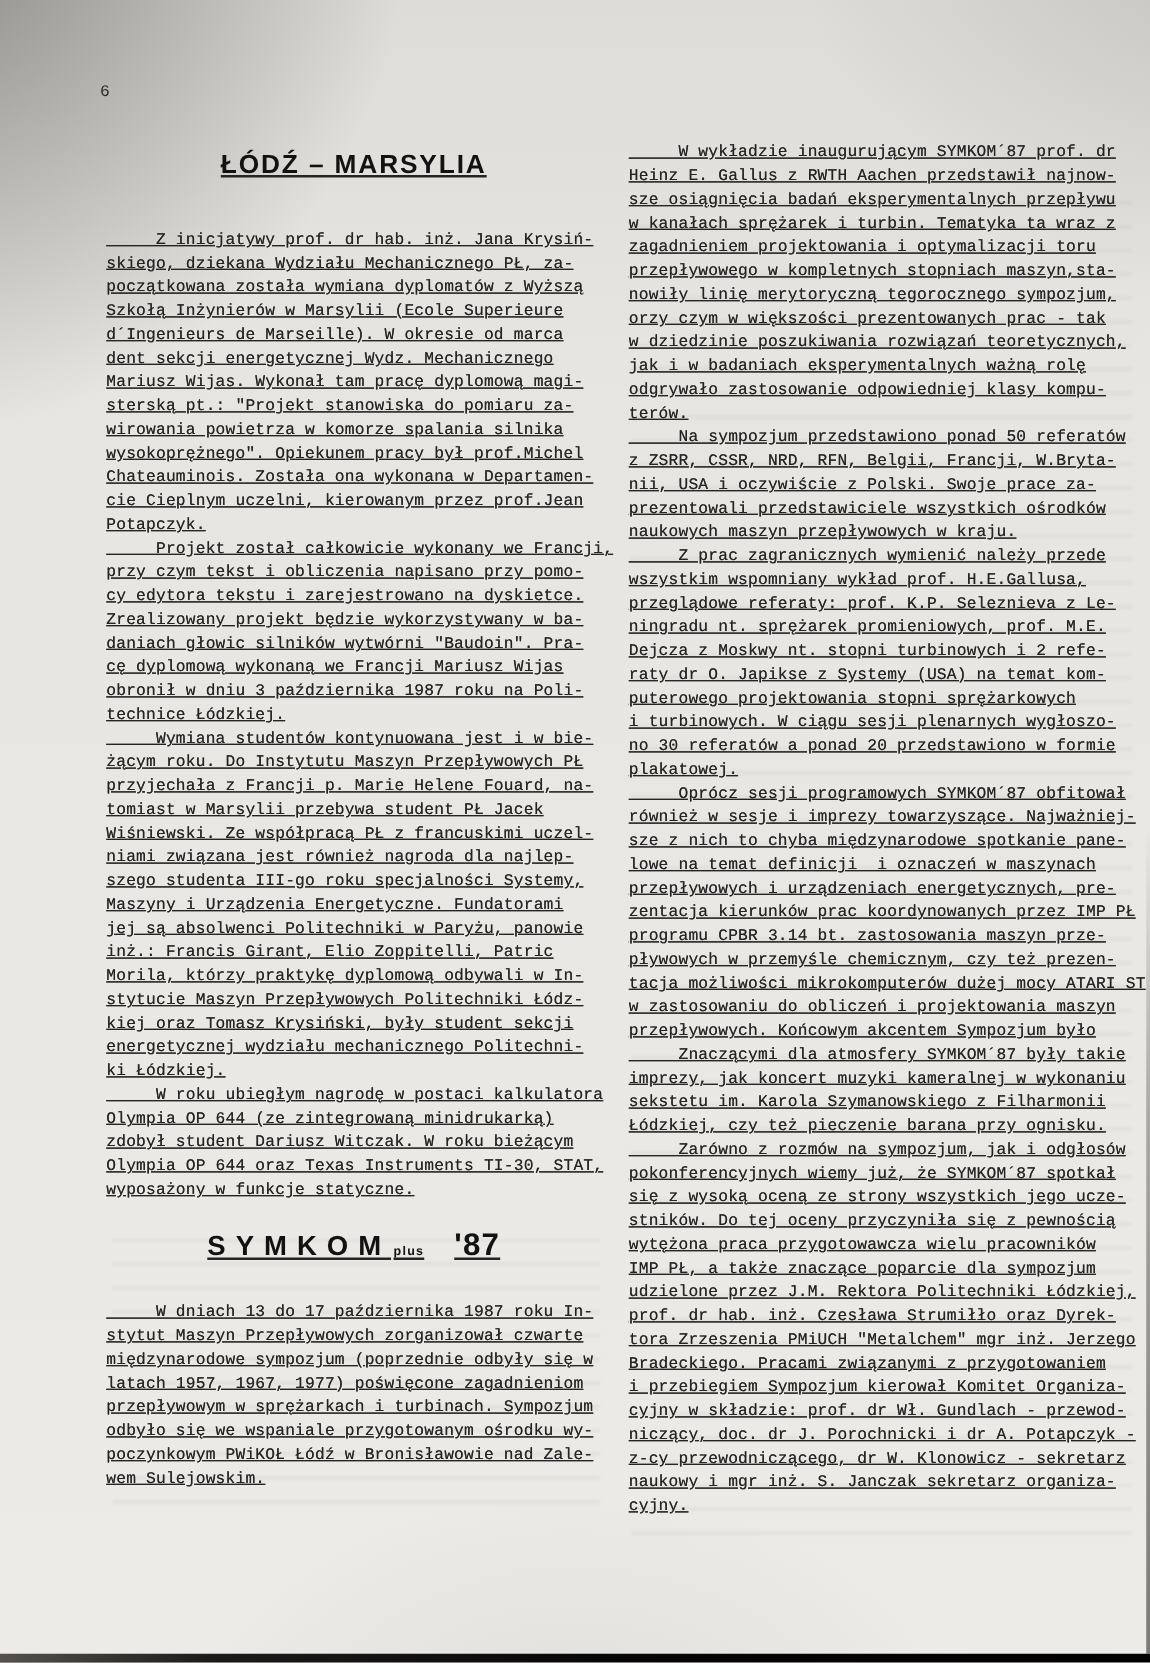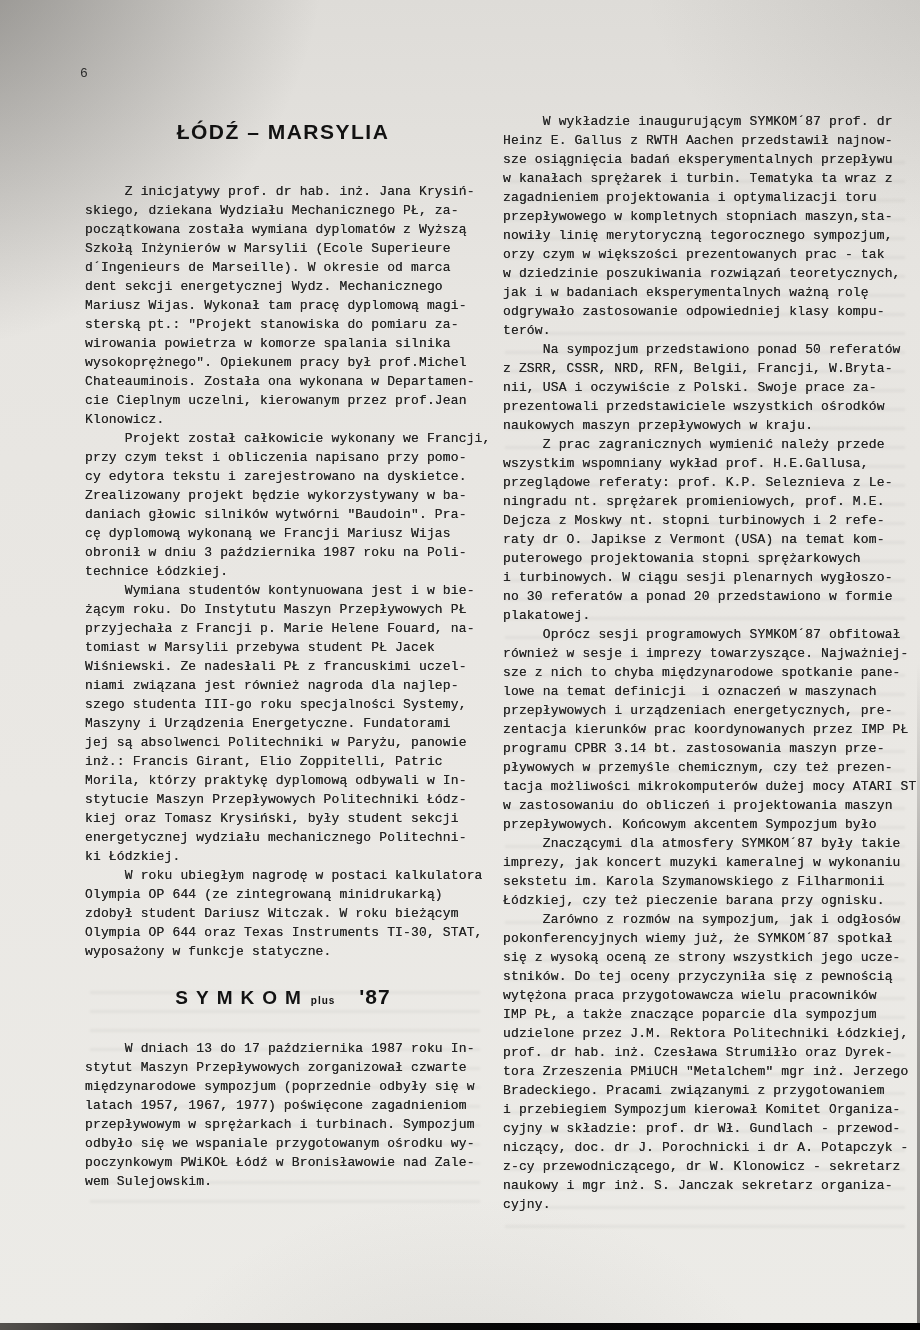--- a/index.html
+++ b/index.html
@@ -13,33 +13,33 @@
       radial-gradient(70% 40% at 108% -4%, rgba(110,108,104,0.22), rgba(110,108,104,0) 55%),
       radial-gradient(60% 30% at 50% 108%, rgba(150,148,144,0.18), rgba(150,148,144,0) 60%),
       linear-gradient(180deg, #dedcd8 0%, #e7e5e1 22%, #eae8e4 60%, #ecebe7 100%);
     font-family:"Liberation Mono","DejaVu Sans Mono",monospace;
     color:#242424;
   }
   .page-number {
     position:absolute; left:80px; top:66px;
     font-size:13px; color:#2a2a2a;
   }
-  .col { position:absolute; }
+  .col { position:absolute;text-decoration:underline; }
   .col-left  { left:85px;  top:120px; width:396px; }
   .col-right { left:503px; top:112px; width:414px; }
   .headline {
     font-family:"Liberation Sans","DejaVu Sans",sans-serif;
     font-weight:bold; color:#121212;
     text-align:center; margin:0;
   }
   .h-lodz { font-size:21px; letter-spacing:1.5px; line-height:24px; margin-bottom:38px; }
   .h-symkom { margin-top:22px; margin-bottom:25px; line-height:26px; white-space:nowrap; }
-  .h-symkom .sym { font-size:19px; letter-spacing:8px; }
+  .h-symkom .sym { font-size:22px; letter-spacing:8px; }
   .h-symkom .plus { font-size:10px; letter-spacing:1px; margin-left:2px; }
-  .h-symkom .yr { font-size:21px; letter-spacing:1px; margin-left:24px; }
+  .h-symkom .yr { font-size:25px; letter-spacing:1px; margin-left:24px; }
   .para { margin:0; }
   .line {
     white-space:pre;
     height:19px; line-height:19px;
     font-size:13px; letter-spacing:0.15px;
     text-shadow:0 0 0.5px rgba(25,25,25,0.75);
   }
   
   .ghost {
     position:absolute; pointer-events:none;
@@ -78,38 +78,38 @@
         <div class="line">początkowana została wymiana dyplomatów z Wyższą</div>
         <div class="line">Szkołą Inżynierów w Marsylii (Ecole Superieure</div>
         <div class="line">d´Ingenieurs de Marseille). W okresie od marca</div>
         <div class="line">dent sekcji energetycznej Wydz. Mechanicznego</div>
         <div class="line">Mariusz Wijas. Wykonał tam pracę dyplomową magi-</div>
         <div class="line">sterską pt.: "Projekt stanowiska do pomiaru za-</div>
         <div class="line">wirowania powietrza w komorze spalania silnika</div>
         <div class="line">wysokoprężnego". Opiekunem pracy był prof.Michel</div>
         <div class="line">Chateauminois. Została ona wykonana w Departamen-</div>
         <div class="line">cie Cieplnym uczelni, kierowanym przez prof.Jean</div>
-        <div class="line">Klonowicz.</div>
+        <div class="line">Potapczyk.</div>
       </div>
     <div class="para">
         <div class="line">     Projekt został całkowicie wykonany we Francji,</div>
         <div class="line">przy czym tekst i obliczenia napisano przy pomo-</div>
         <div class="line">cy edytora tekstu i zarejestrowano na dyskietce.</div>
         <div class="line">Zrealizowany projekt będzie wykorzystywany w ba-</div>
         <div class="line">daniach głowic silników wytwórni "Baudoin". Pra-</div>
         <div class="line">cę dyplomową wykonaną we Francji Mariusz Wijas</div>
         <div class="line">obronił w dniu 3 października 1987 roku na Poli-</div>
         <div class="line">technice Łódzkiej.</div>
       </div>
     <div class="para">
         <div class="line">     Wymiana studentów kontynuowana jest i w bie-</div>
         <div class="line">żącym roku. Do Instytutu Maszyn Przepływowych PŁ</div>
         <div class="line">przyjechała z Francji p. Marie Helene Fouard, na-</div>
         <div class="line">tomiast w Marsylii przebywa student PŁ Jacek</div>
-        <div class="line">Wiśniewski. Ze nadesłali PŁ z francuskimi uczel-</div>
+        <div class="line">Wiśniewski. Ze współpracą PŁ z francuskimi uczel-</div>
         <div class="line">niami związana jest również nagroda dla najlep-</div>
         <div class="line">szego studenta III-go roku specjalności Systemy,</div>
         <div class="line">Maszyny i Urządzenia Energetyczne. Fundatorami</div>
         <div class="line">jej są absolwenci Politechniki w Paryżu, panowie</div>
         <div class="line">inż.: Francis Girant, Elio Zoppitelli, Patric</div>
         <div class="line">Morila, którzy praktykę dyplomową odbywali w In-</div>
         <div class="line">stytucie Maszyn Przepływowych Politechniki Łódz-</div>
         <div class="line">kiej oraz Tomasz Krysiński, były student sekcji</div>
         <div class="line">energetycznej wydziału mechanicznego Politechni-</div>
         <div class="line">ki Łódzkiej.</div>
@@ -155,21 +155,21 @@
         <div class="line">nii, USA i oczywiście z Polski. Swoje prace za-</div>
         <div class="line">prezentowali przedstawiciele wszystkich ośrodków</div>
         <div class="line">naukowych maszyn przepływowych w kraju.</div>
       </div>
     <div class="para">
         <div class="line">     Z prac zagranicznych wymienić należy przede</div>
         <div class="line">wszystkim wspomniany wykład prof. H.E.Gallusa,</div>
         <div class="line">przeglądowe referaty: prof. K.P. Seleznieva z Le-</div>
         <div class="line">ningradu nt. sprężarek promieniowych, prof. M.E.</div>
         <div class="line">Dejcza z Moskwy nt. stopni turbinowych i 2 refe-</div>
-        <div class="line">raty dr O. Japikse z Vermont (USA) na temat kom-</div>
+        <div class="line">raty dr O. Japikse z Systemy (USA) na temat kom-</div>
         <div class="line">puterowego projektowania stopni sprężarkowych</div>
         <div class="line">i turbinowych. W ciągu sesji plenarnych wygłoszo-</div>
         <div class="line">no 30 referatów a ponad 20 przedstawiono w formie</div>
         <div class="line">plakatowej.</div>
       </div>
     <div class="para">
         <div class="line">     Oprócz sesji programowych SYMKOM´87 obfitował</div>
         <div class="line">również w sesje i imprezy towarzyszące. Najważniej-</div>
         <div class="line">sze z nich to chyba międzynarodowe spotkanie pane-</div>
         <div class="line">lowe na temat definicji  i oznaczeń w maszynach</div>

